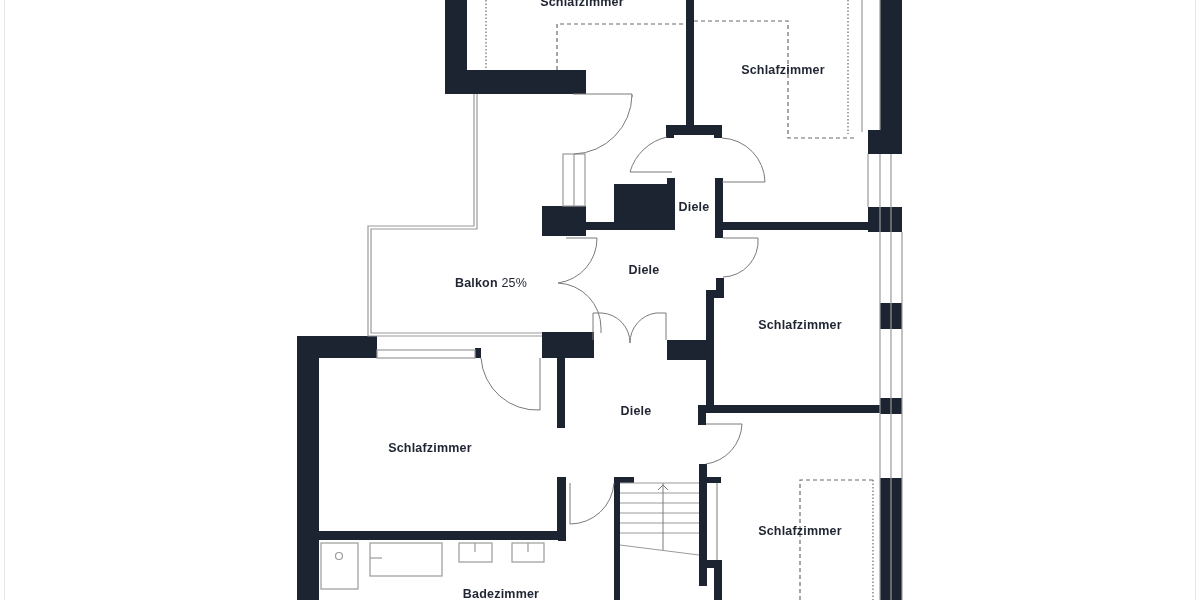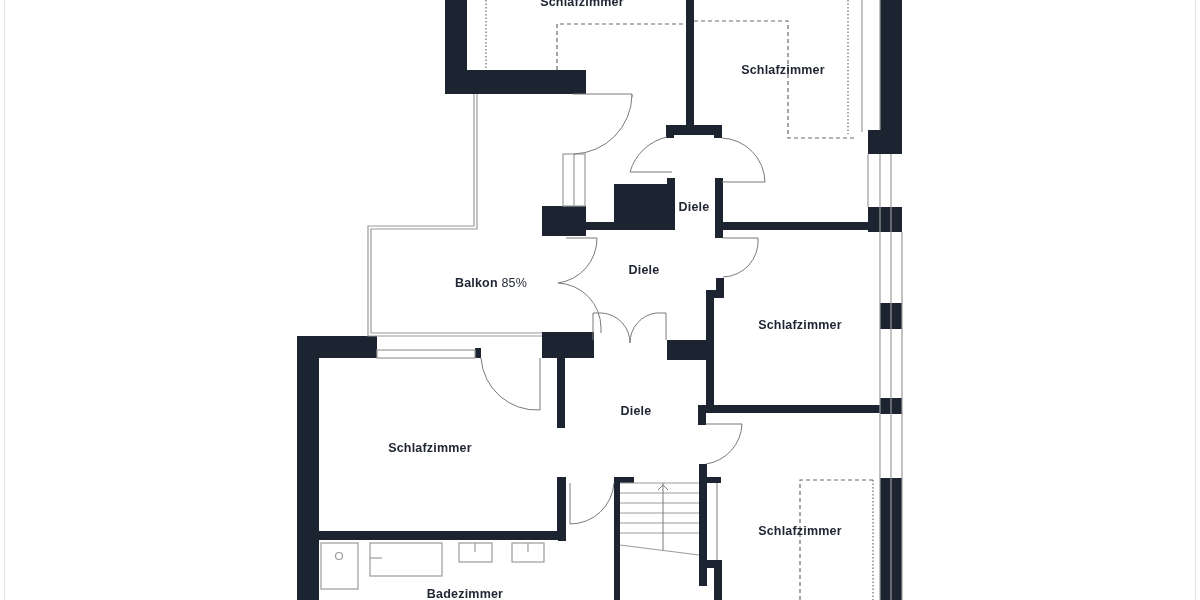--- a/index.html
+++ b/index.html
@@ -151,19 +151,19 @@
     <line x1="873" y1="480" x2="873" y2="600" stroke-dasharray="1.5,2"></line>
   </g>
 </svg>
 
 <div class="label" style="left:582px;top:2px;">Schlafzimmer</div>
 <div class="label" style="left:783px;top:70px;">Schlafzimmer</div>
 <div class="label" style="left:694px;top:207px;">Diele</div>
 <div class="label" style="left:644px;top:270px;">Diele</div>
 <div class="label" style="left:491px;top:283px;">
   <span>Balkon</span>
-  <span class="extra">85%</span>
+  <span class="extra">25%</span>
 </div>
 <div class="label" style="left:800px;top:325px;">Schlafzimmer</div>
 <div class="label" style="left:636px;top:411px;">Diele</div>
 <div class="label" style="left:430px;top:448px;">Schlafzimmer</div>
 <div class="label" style="left:800px;top:531px;">Schlafzimmer</div>
-<div class="label" style="left:465px;top:594px;">Badezimmer</div>
+<div class="label" style="left:501px;top:594px;">Badezimmer</div>
 
 </body></html>

